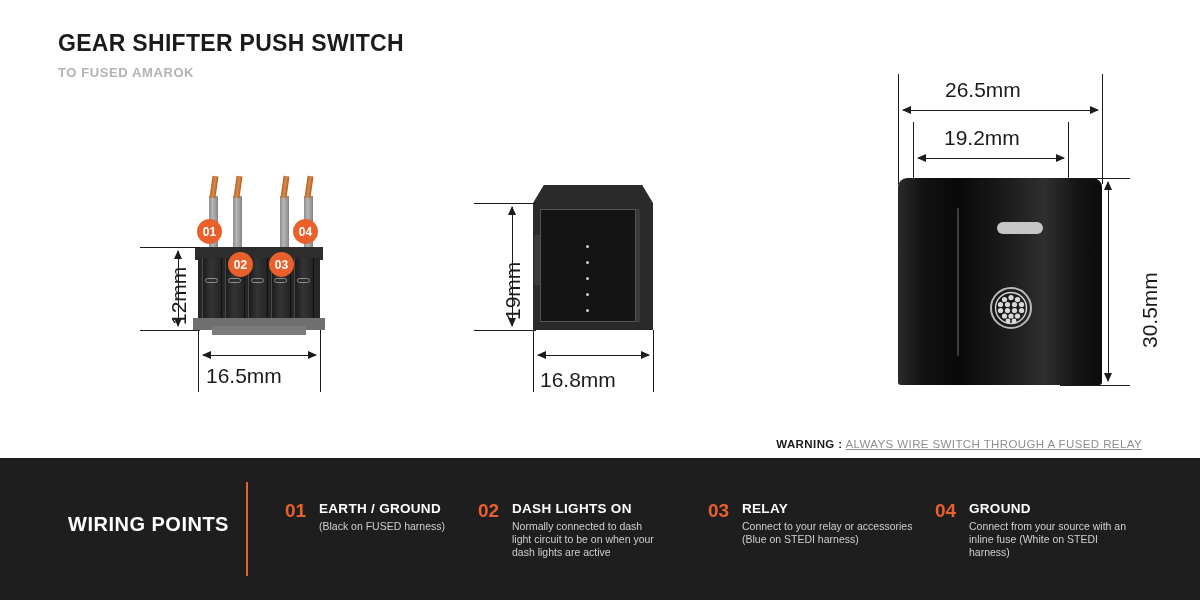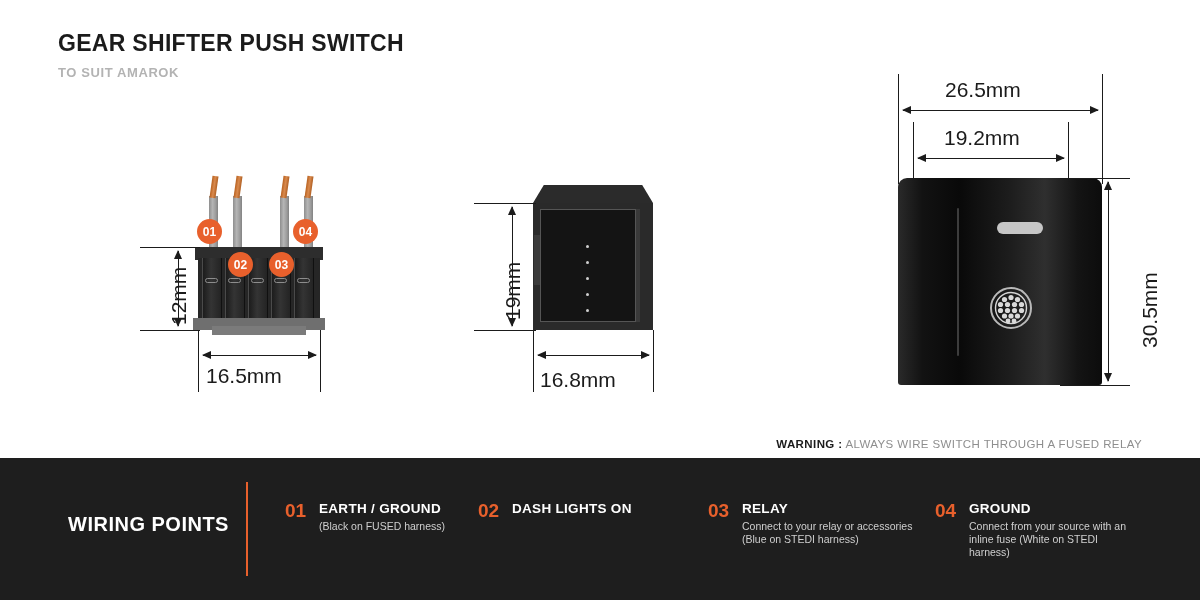--- a/index.html
+++ b/index.html
@@ -132,21 +132,21 @@
   .knob-icon {
     position: absolute; width: 46px; height: 46px;
   }
 
   
   .warning {
     position: absolute; right: 58px; top: 438px;
     font-size: 11.5px; letter-spacing: 0.4px;
   }
   .warning b { color: #1b1b1b; font-weight: bold; }
-  .warning span { color: #8e8e8e; }
+  .warning span { color: #8e8e8e; text-decoration: underline; }
 
   
   .footer {
     position: absolute; left: 0; top: 458px;
     width: 1200px; height: 142px;
     background: #1e1e1e;
   }
   .footer-title {
     position: absolute; left: 68px; top: 513px;
     font-size: 20px; font-weight: bold; color: #ffffff;
@@ -170,21 +170,21 @@
   .point-desc {
     font-size: 10.5px; color: #cfcfcf;
     line-height: 13px; margin-top: 4px;
   }
 </style>
 </head>
 <body>
 
 <div class="header">
   <div class="title">GEAR SHIFTER PUSH SWITCH</div>
-  <div class="subtitle">TO SUIT AMAROK</div>
+  <div class="subtitle">TO FUSED AMAROK</div>
 </div>
 
 <div id="diagram-connector">
 
   <div class="wire" style="left:209px; top:196px; height:86px;">
     <div class="sheath"></div>
   </div>
   <div class="wire-tip" style="left:211px; top:176px;"></div>
   <div class="wire-foot" style="left:205px; top:277px;"></div>
 
@@ -330,20 +330,21 @@
   <div class="point-text">
     <div class="point-title">EARTH / GROUND</div>
     <div class="point-desc">(Black on FUSED harness)</div>
   </div>
 </div>
 
 <div class="point" style="left:478px; width:185px;">
   <div class="point-num">02</div>
   <div class="point-text">
     <div class="point-title">DASH LIGHTS ON</div>
+    <div class="point-desc">Normally connected to dash light circuit to be on when your dash lights are active</div>
   </div>
 </div>
 
 <div class="point" style="left:708px; width:205px;">
   <div class="point-num">03</div>
   <div class="point-text">
     <div class="point-title">RELAY</div>
     <div class="point-desc">Connect to your relay or accessories (Blue on STEDI harness)</div>
   </div>
 </div>

